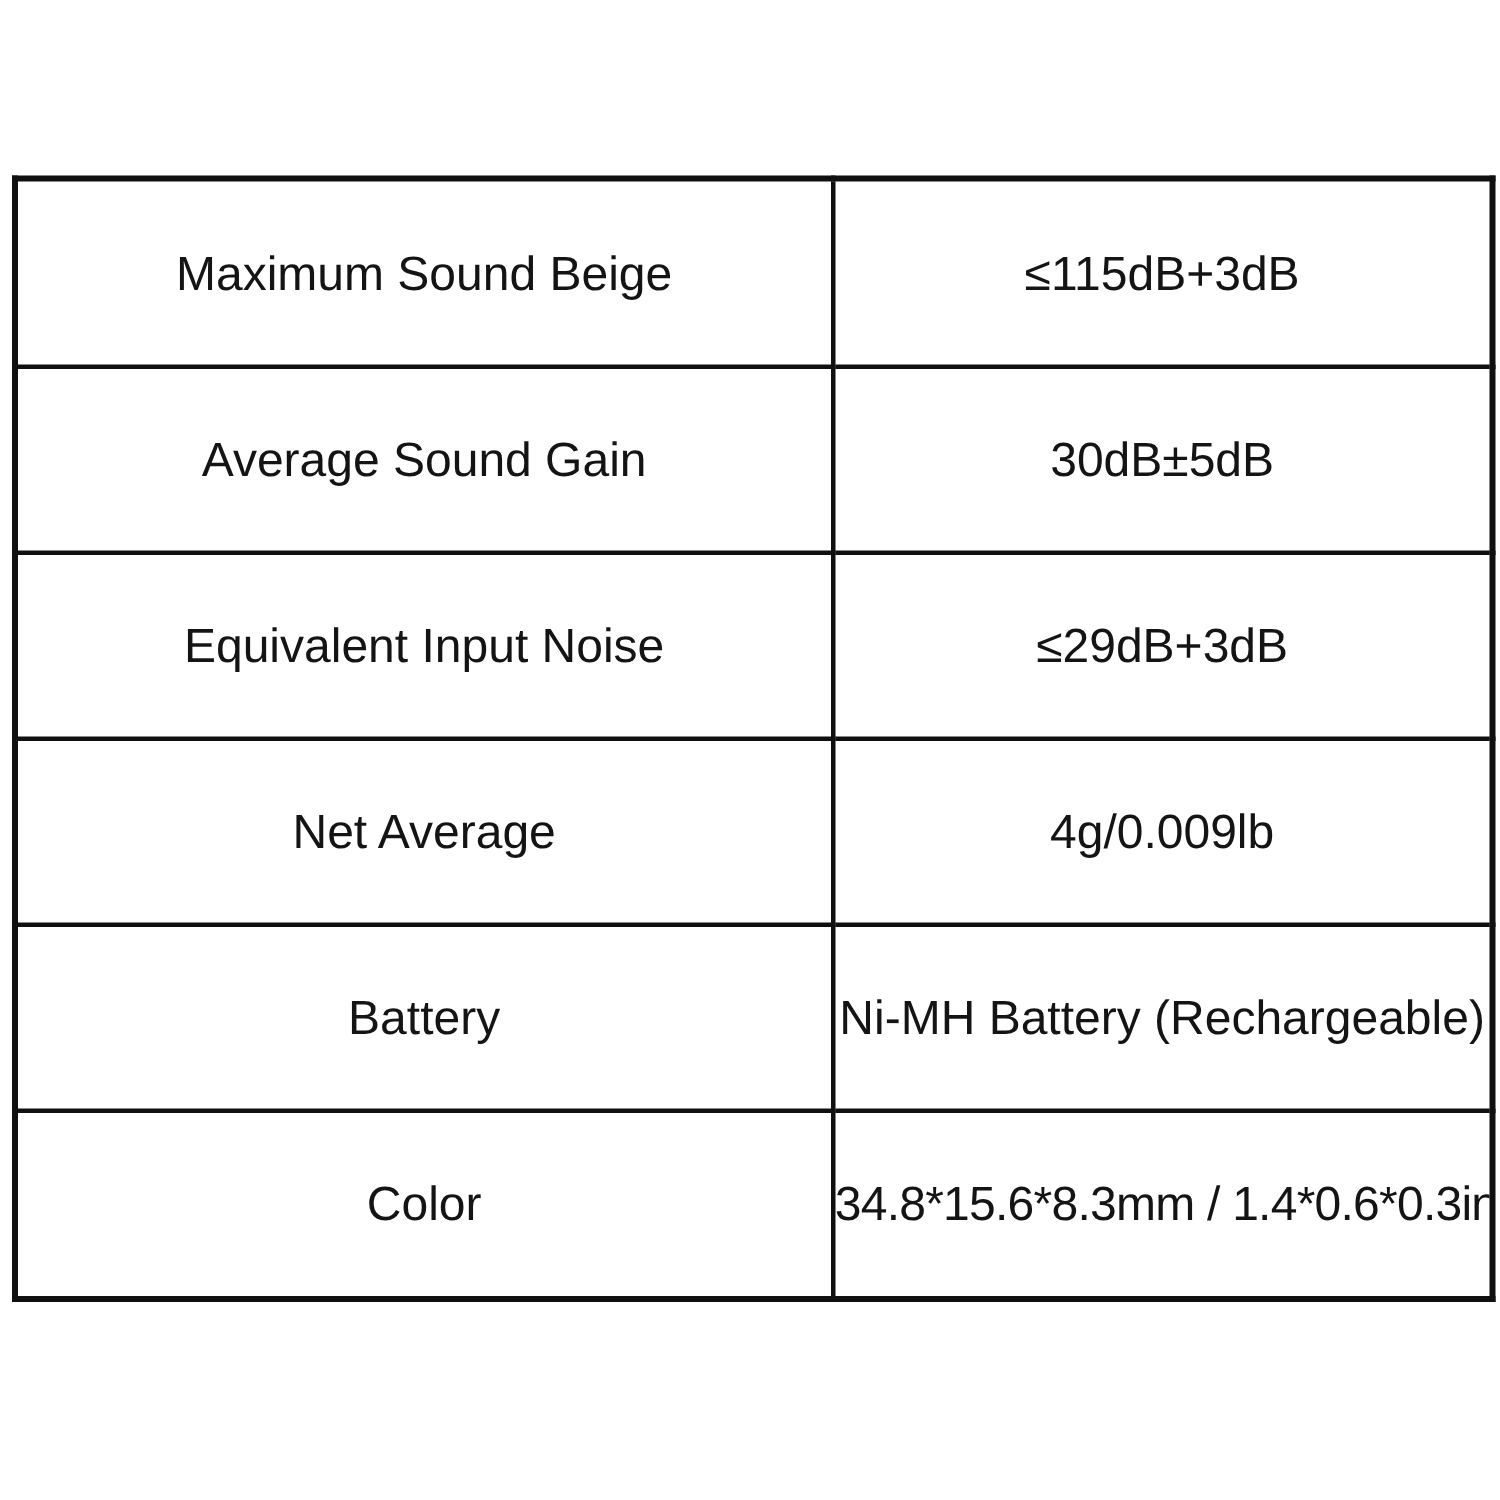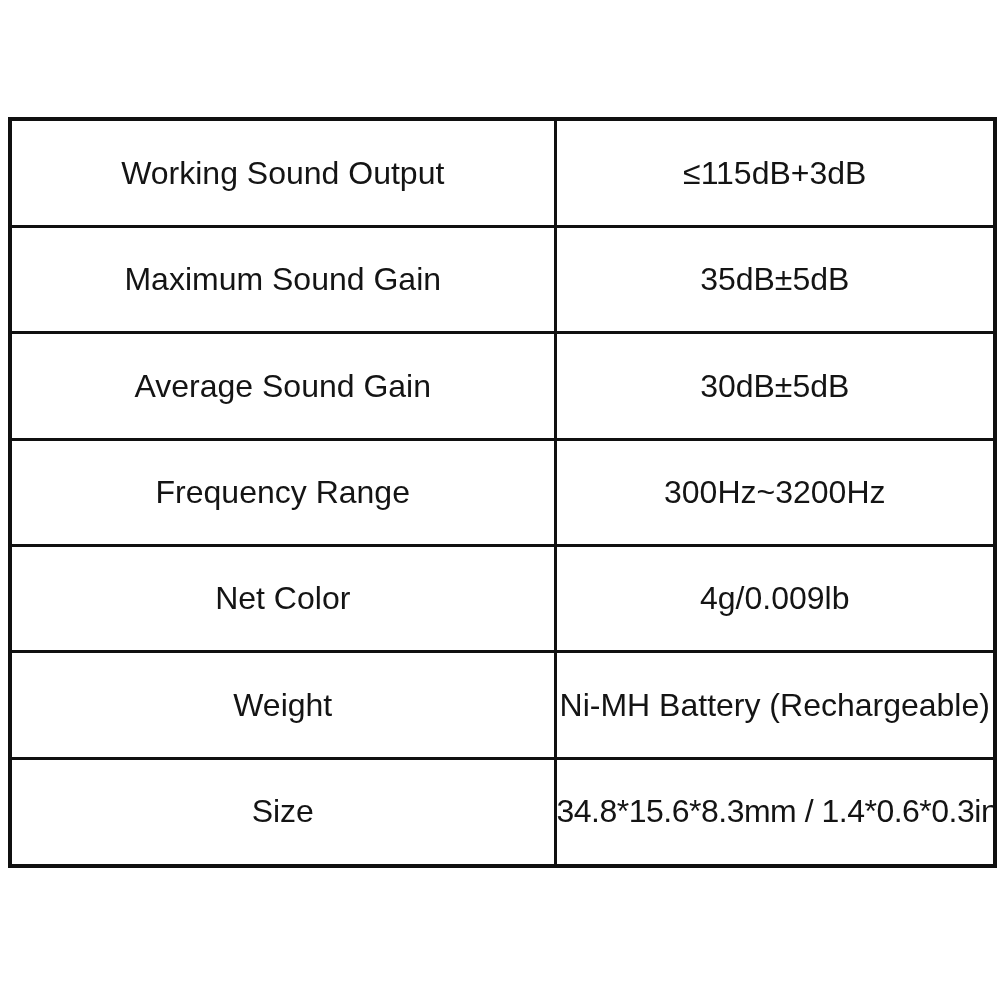--- a/index.html
+++ b/index.html
@@ -45,42 +45,38 @@
   .small  { font-size: 27px; }
   .smaller { font-size: 25px; letter-spacing: -0.5px; }
 </style>
 </head>
 <body>
 
 <div class="spec-table-wrap">
   <table class="spec-table">
     <tbody>
       <tr>
-        <td class="label-cell"><span class="cell-text">Working Sound Output</span></td>
+        <td class="label-cell"><span class="cell-text">Maximum Sound Beige</span></td>
         <td class="value-cell"><span class="cell-text">≤115dB+3dB</span></td>
-      </tr>
-      <tr>
-        <td class="label-cell"><span class="cell-text">Maximum Sound Gain</span></td>
-        <td class="value-cell"><span class="cell-text">35dB±5dB</span></td>
       </tr>
       <tr>
         <td class="label-cell"><span class="cell-text">Average Sound Gain</span></td>
         <td class="value-cell"><span class="cell-text">30dB±5dB</span></td>
       </tr>
       <tr>
-        <td class="label-cell"><span class="cell-text">Frequency Range</span></td>
-        <td class="value-cell"><span class="cell-text">300Hz~3200Hz</span></td>
+        <td class="label-cell"><span class="cell-text">Equivalent Input Noise</span></td>
+        <td class="value-cell"><span class="cell-text">≤29dB+3dB</span></td>
       </tr>
       <tr>
-        <td class="label-cell"><span class="cell-text">Net Color</span></td>
+        <td class="label-cell"><span class="cell-text">Net Average</span></td>
         <td class="value-cell"><span class="cell-text">4g/0.009lb</span></td>
       </tr>
       <tr>
-        <td class="label-cell"><span class="cell-text">Weight</span></td>
+        <td class="label-cell"><span class="cell-text">Battery</span></td>
         <td class="value-cell small"><span class="cell-text">Ni-MH Battery (Rechargeable)</span></td>
       </tr>
       <tr>
-        <td class="label-cell"><span class="cell-text">Size</span></td>
+        <td class="label-cell"><span class="cell-text">Color</span></td>
         <td class="value-cell smaller"><span class="cell-text">34.8*15.6*8.3mm / 1.4*0.6*0.3inch</span></td>
       </tr>
     </tbody>
   </table>
 </div>
 
 </body></html>

